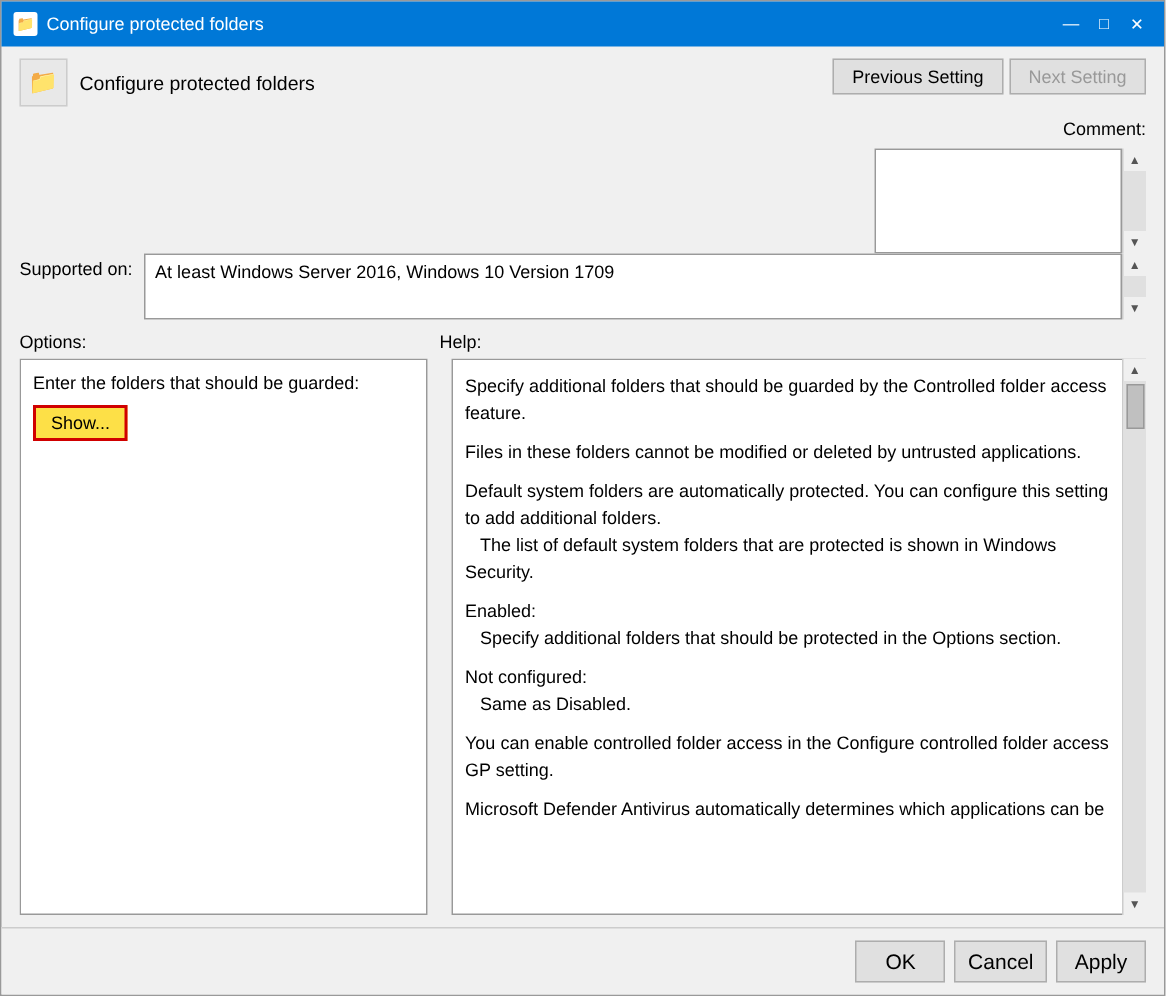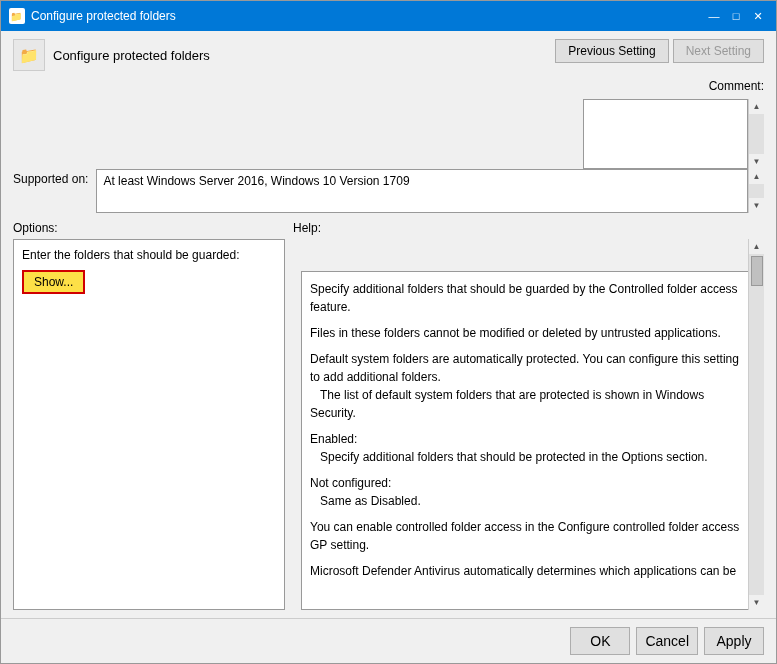--- a/index.html
+++ b/index.html
@@ -361,21 +361,21 @@
     </div>
 
     <div class="options-help-content">
 
       <div class="options-box">
         <span class="options-text">Enter the folders that should be guarded:</span>
         <button class="show-btn">Show...</button>
       </div>
 
       <div style="flex:1; display:flex; position:relative;">
-        <div class="help-box" style="padding-right:20px; overflow:hidden;margin-top:32px;">
+        <div class="help-box" style="padding-right:20px; overflow:hidden;">
           <div class="help-text">
             <p>Specify additional folders that should be guarded by the Controlled folder access feature.</p>
             <p>Files in these folders cannot be modified or deleted by untrusted applications.</p>
             <p>Default system folders are automatically protected. You can configure this setting to add additional folders.<br>&nbsp;&nbsp;&nbsp;The list of default system folders that are protected is shown in Windows Security.</p>
             <p>Enabled:<br>&nbsp;&nbsp;&nbsp;Specify additional folders that should be protected in the Options section.</p>
             <p>Not configured:<br>&nbsp;&nbsp;&nbsp;Same as Disabled.</p>
             <p>You can enable controlled folder access in the Configure controlled folder access GP setting.</p>
             <p>Microsoft Defender Antivirus automatically determines which applications can be</p>
           </div>
         </div>

